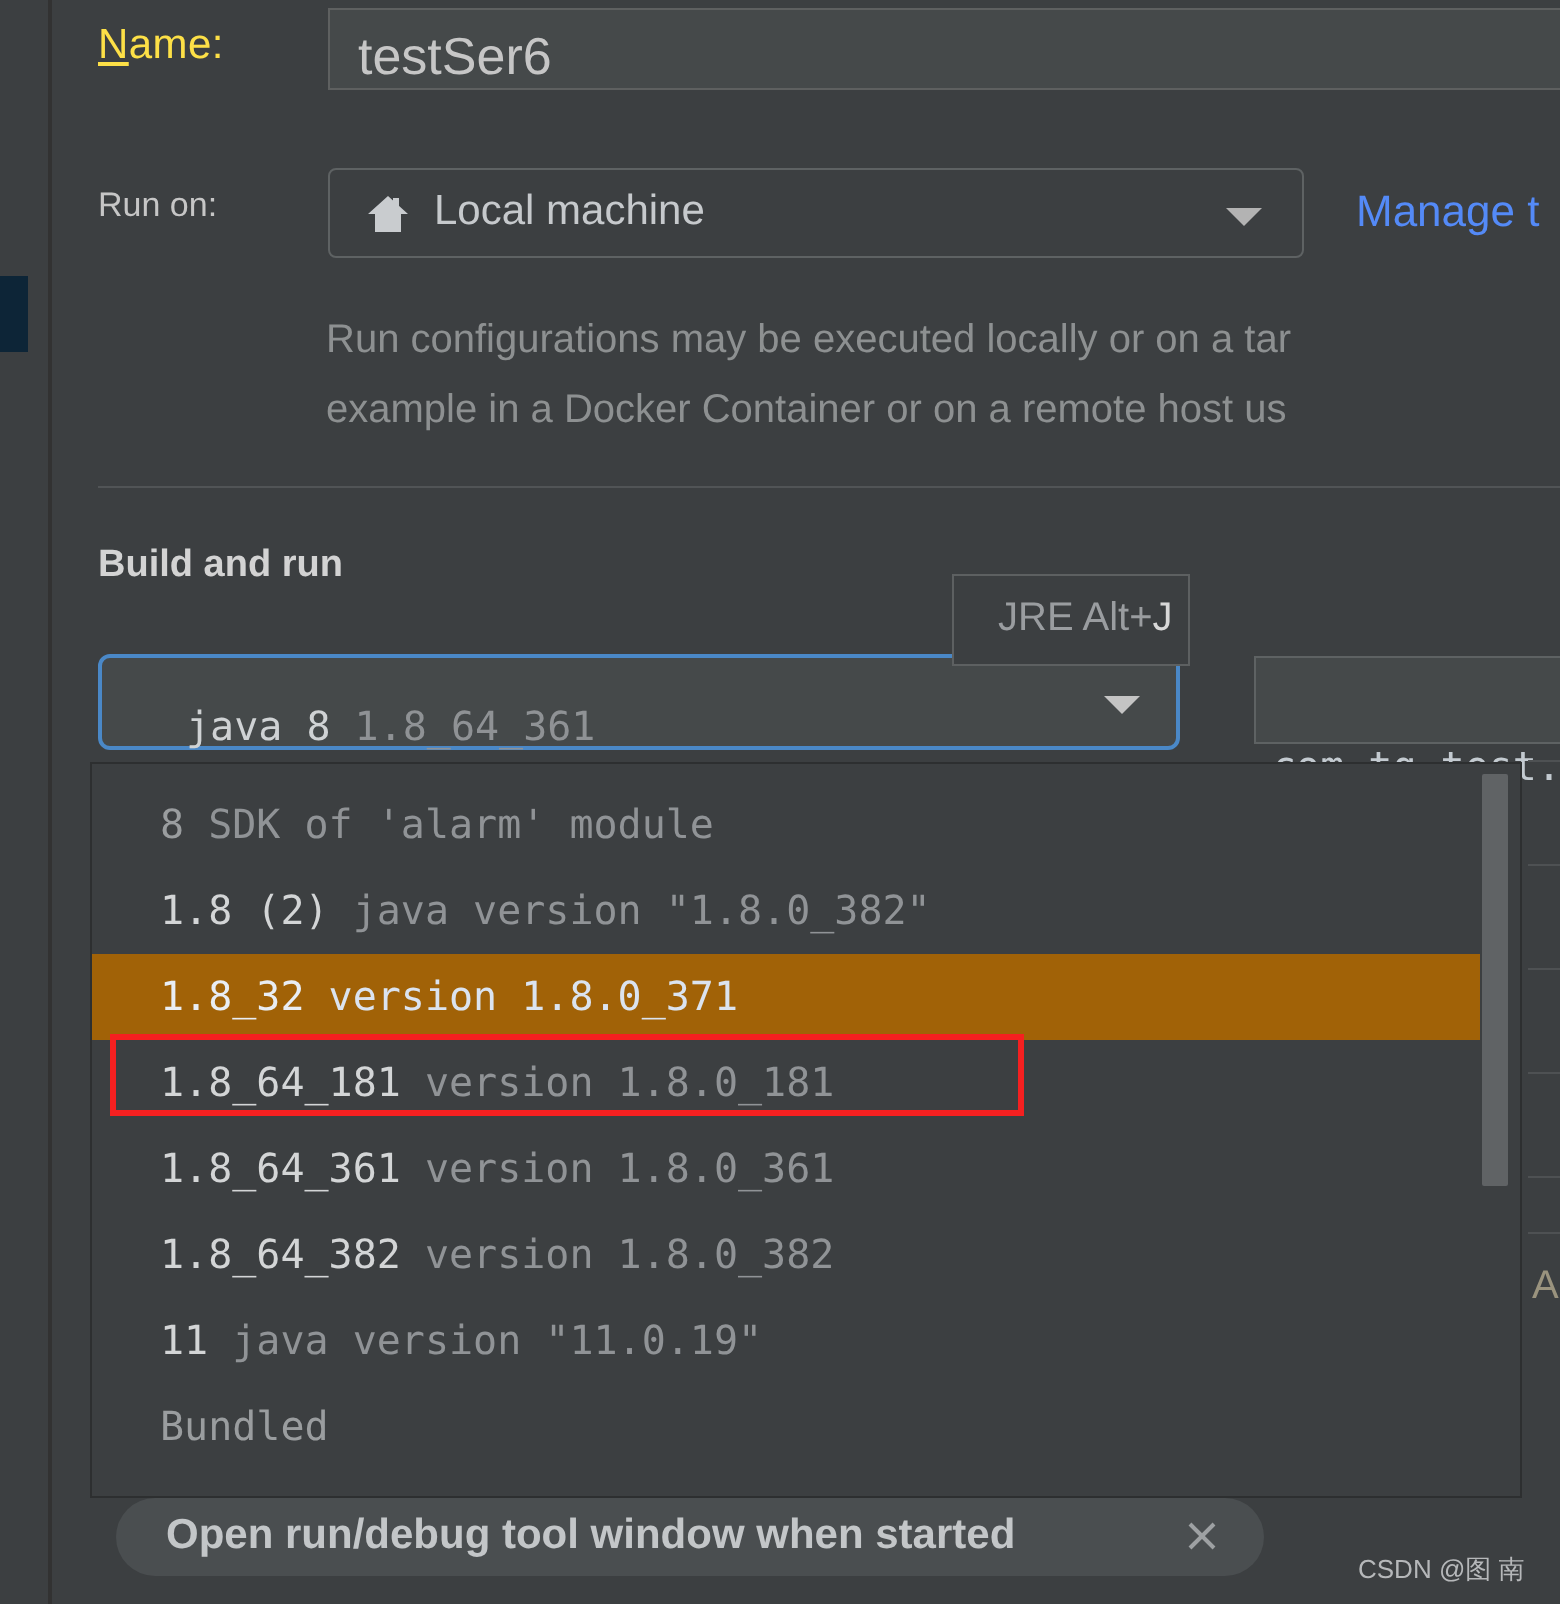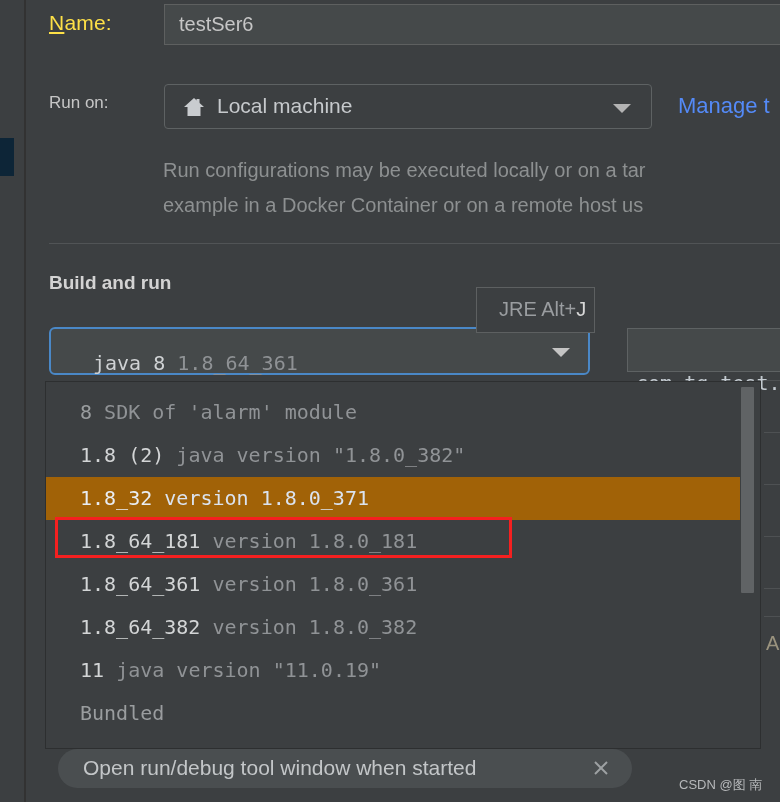--- a/index.html
+++ b/index.html
@@ -56,21 +56,21 @@
     position: absolute;
     left: 164px; top: 4px;
     width: 700px; height: 41px;
     background: #45494a;
     border: 1px solid #5e6060;
     box-sizing: border-box;
   }
   .name-field .val {
     position: absolute;
     left: 14px; top: 8px;
-    font-size: 20px;
+    font-size: 26px;
     color: #c6c6c6;
   }
 
   .label-runon {
     position: absolute;
     left: 49px; top: 93px;
     font-size: 17px;
     color: #c6c6c6;
   }
 
@@ -289,20 +289,21 @@
     background: #4a4e50;
     border-radius: 20px;
     z-index: 8;
   }
   .bottom-chip .t {
     position: absolute;
     left: 25px; top: 7px;
     font-size: 21px;
     color: #c3c6c8;
     white-space: nowrap;
+    font-weight: bold;
   }
   .chip-x {
     position: absolute;
     right: 22px; top: 10px;
     width: 18px; height: 18px;
   }
 
   .watermark {
     position: absolute;
     left: 679px; top: 776px;

